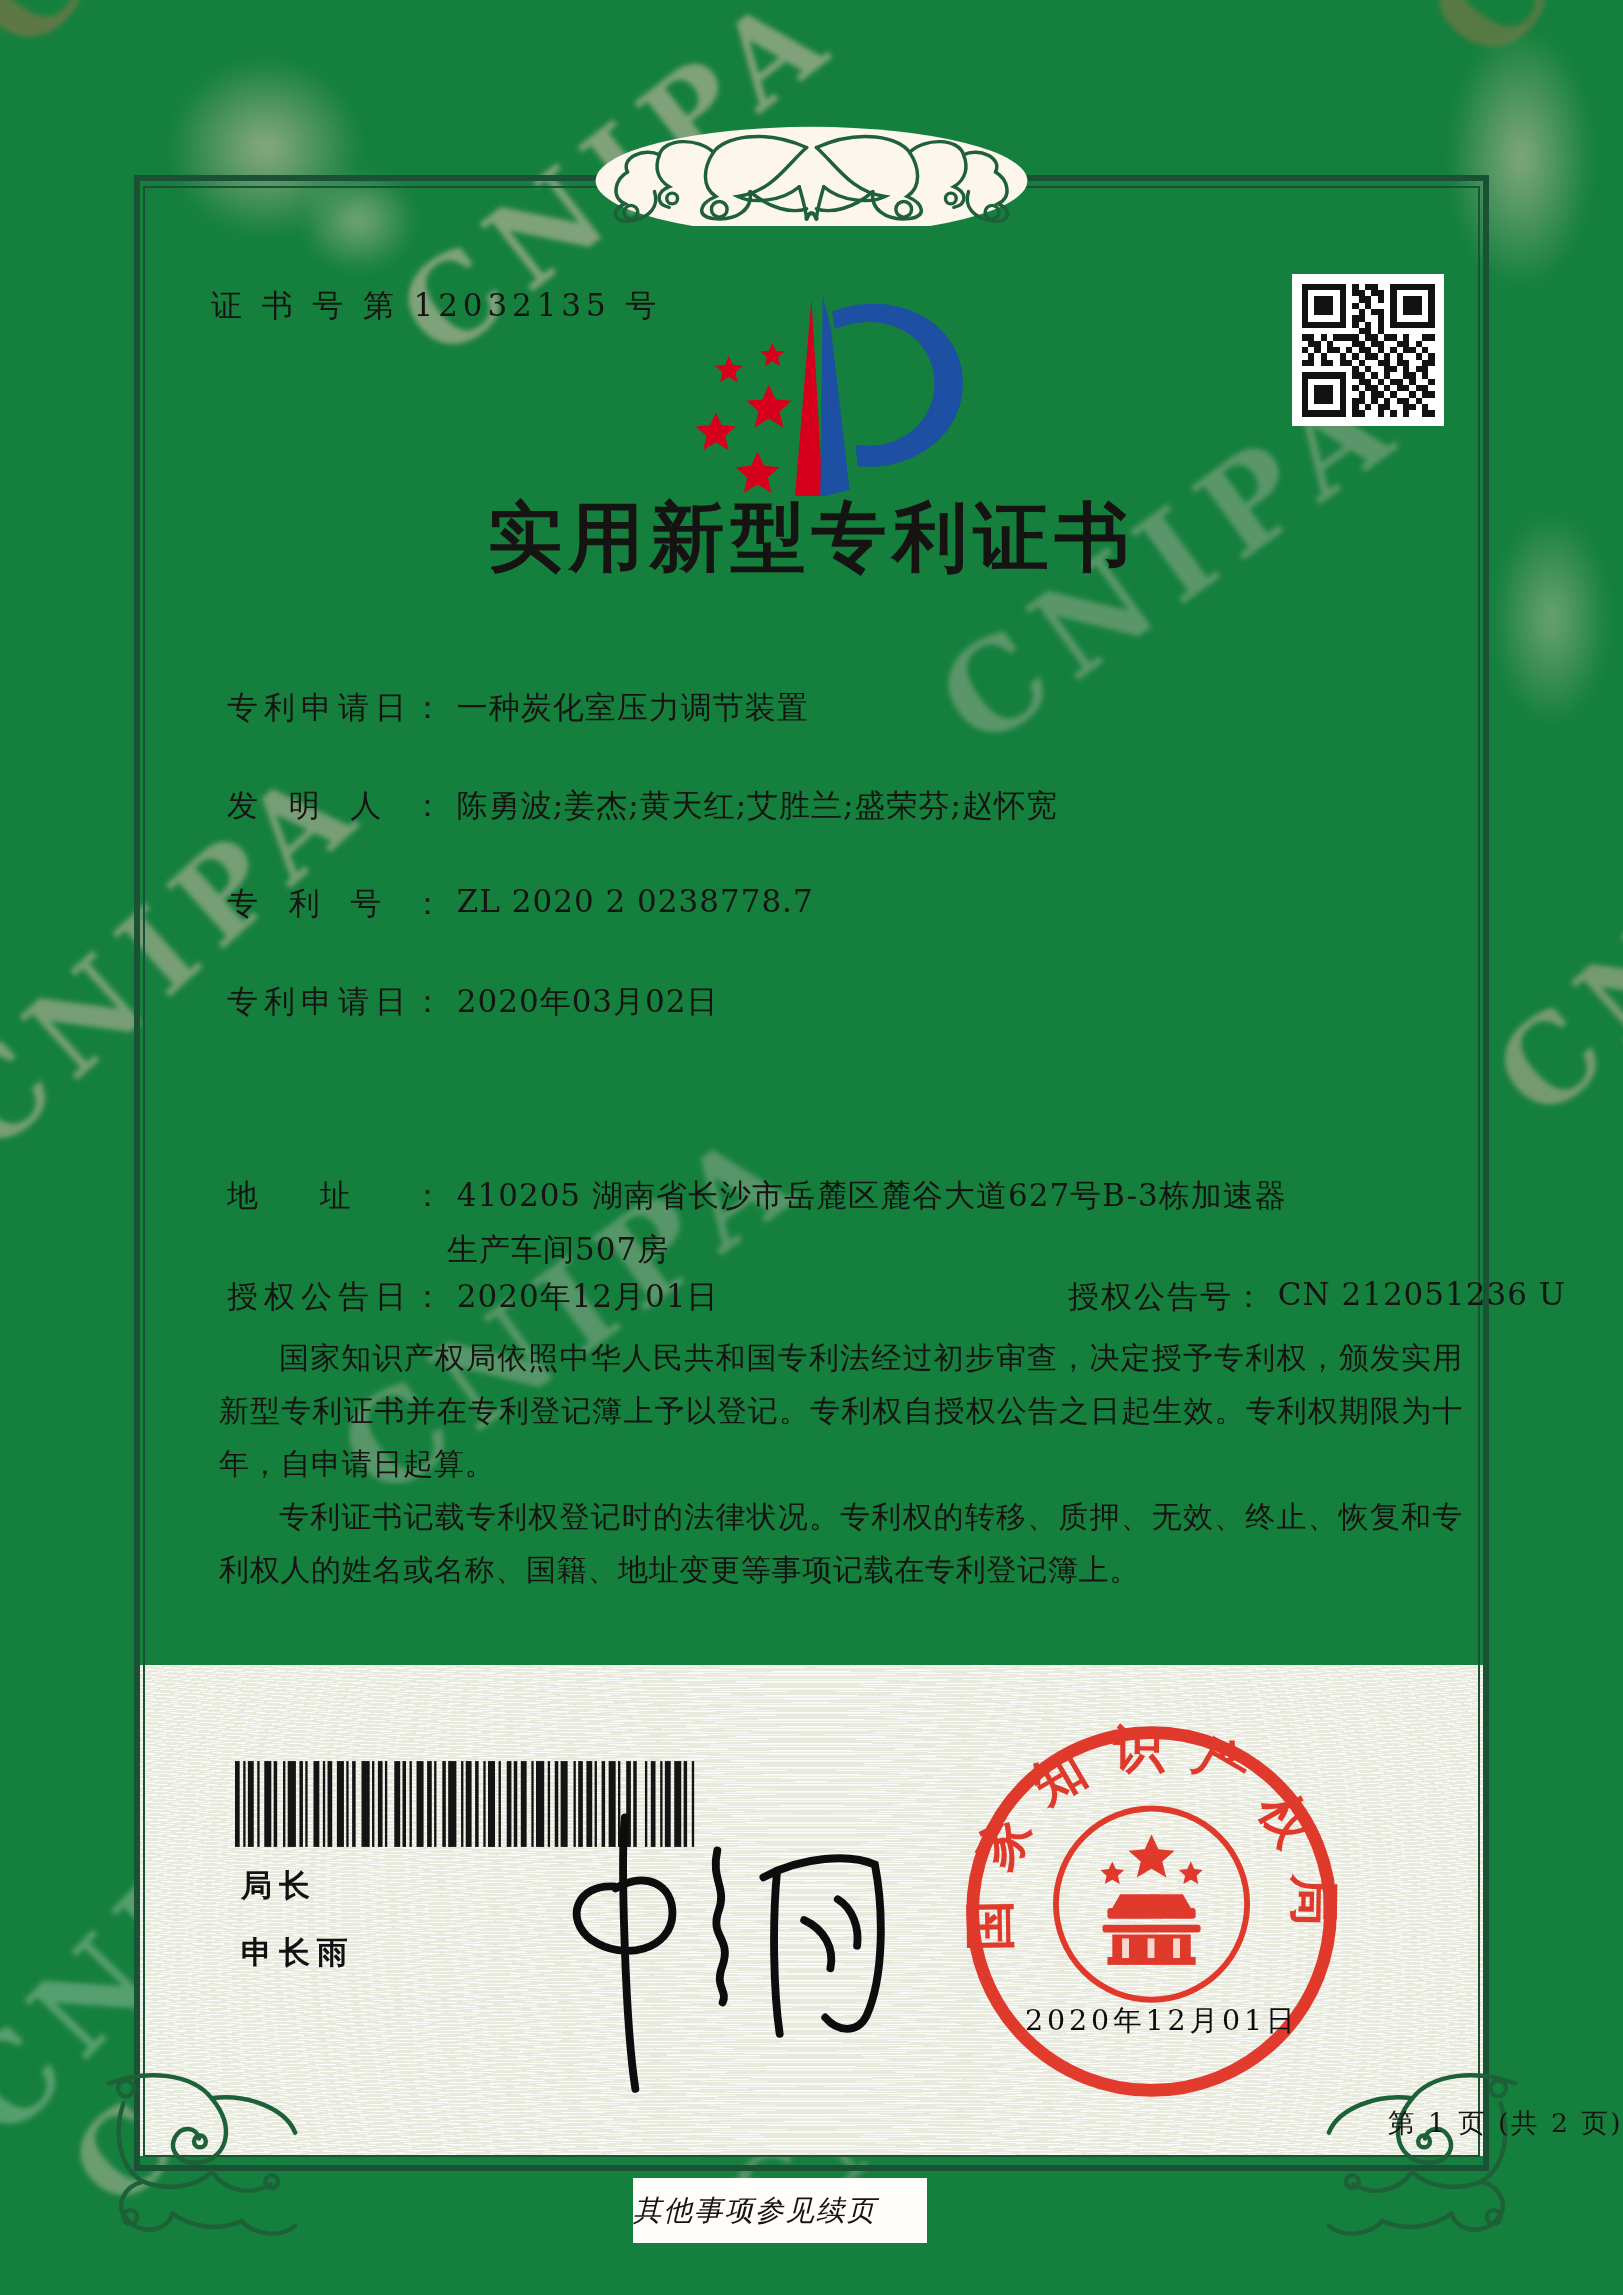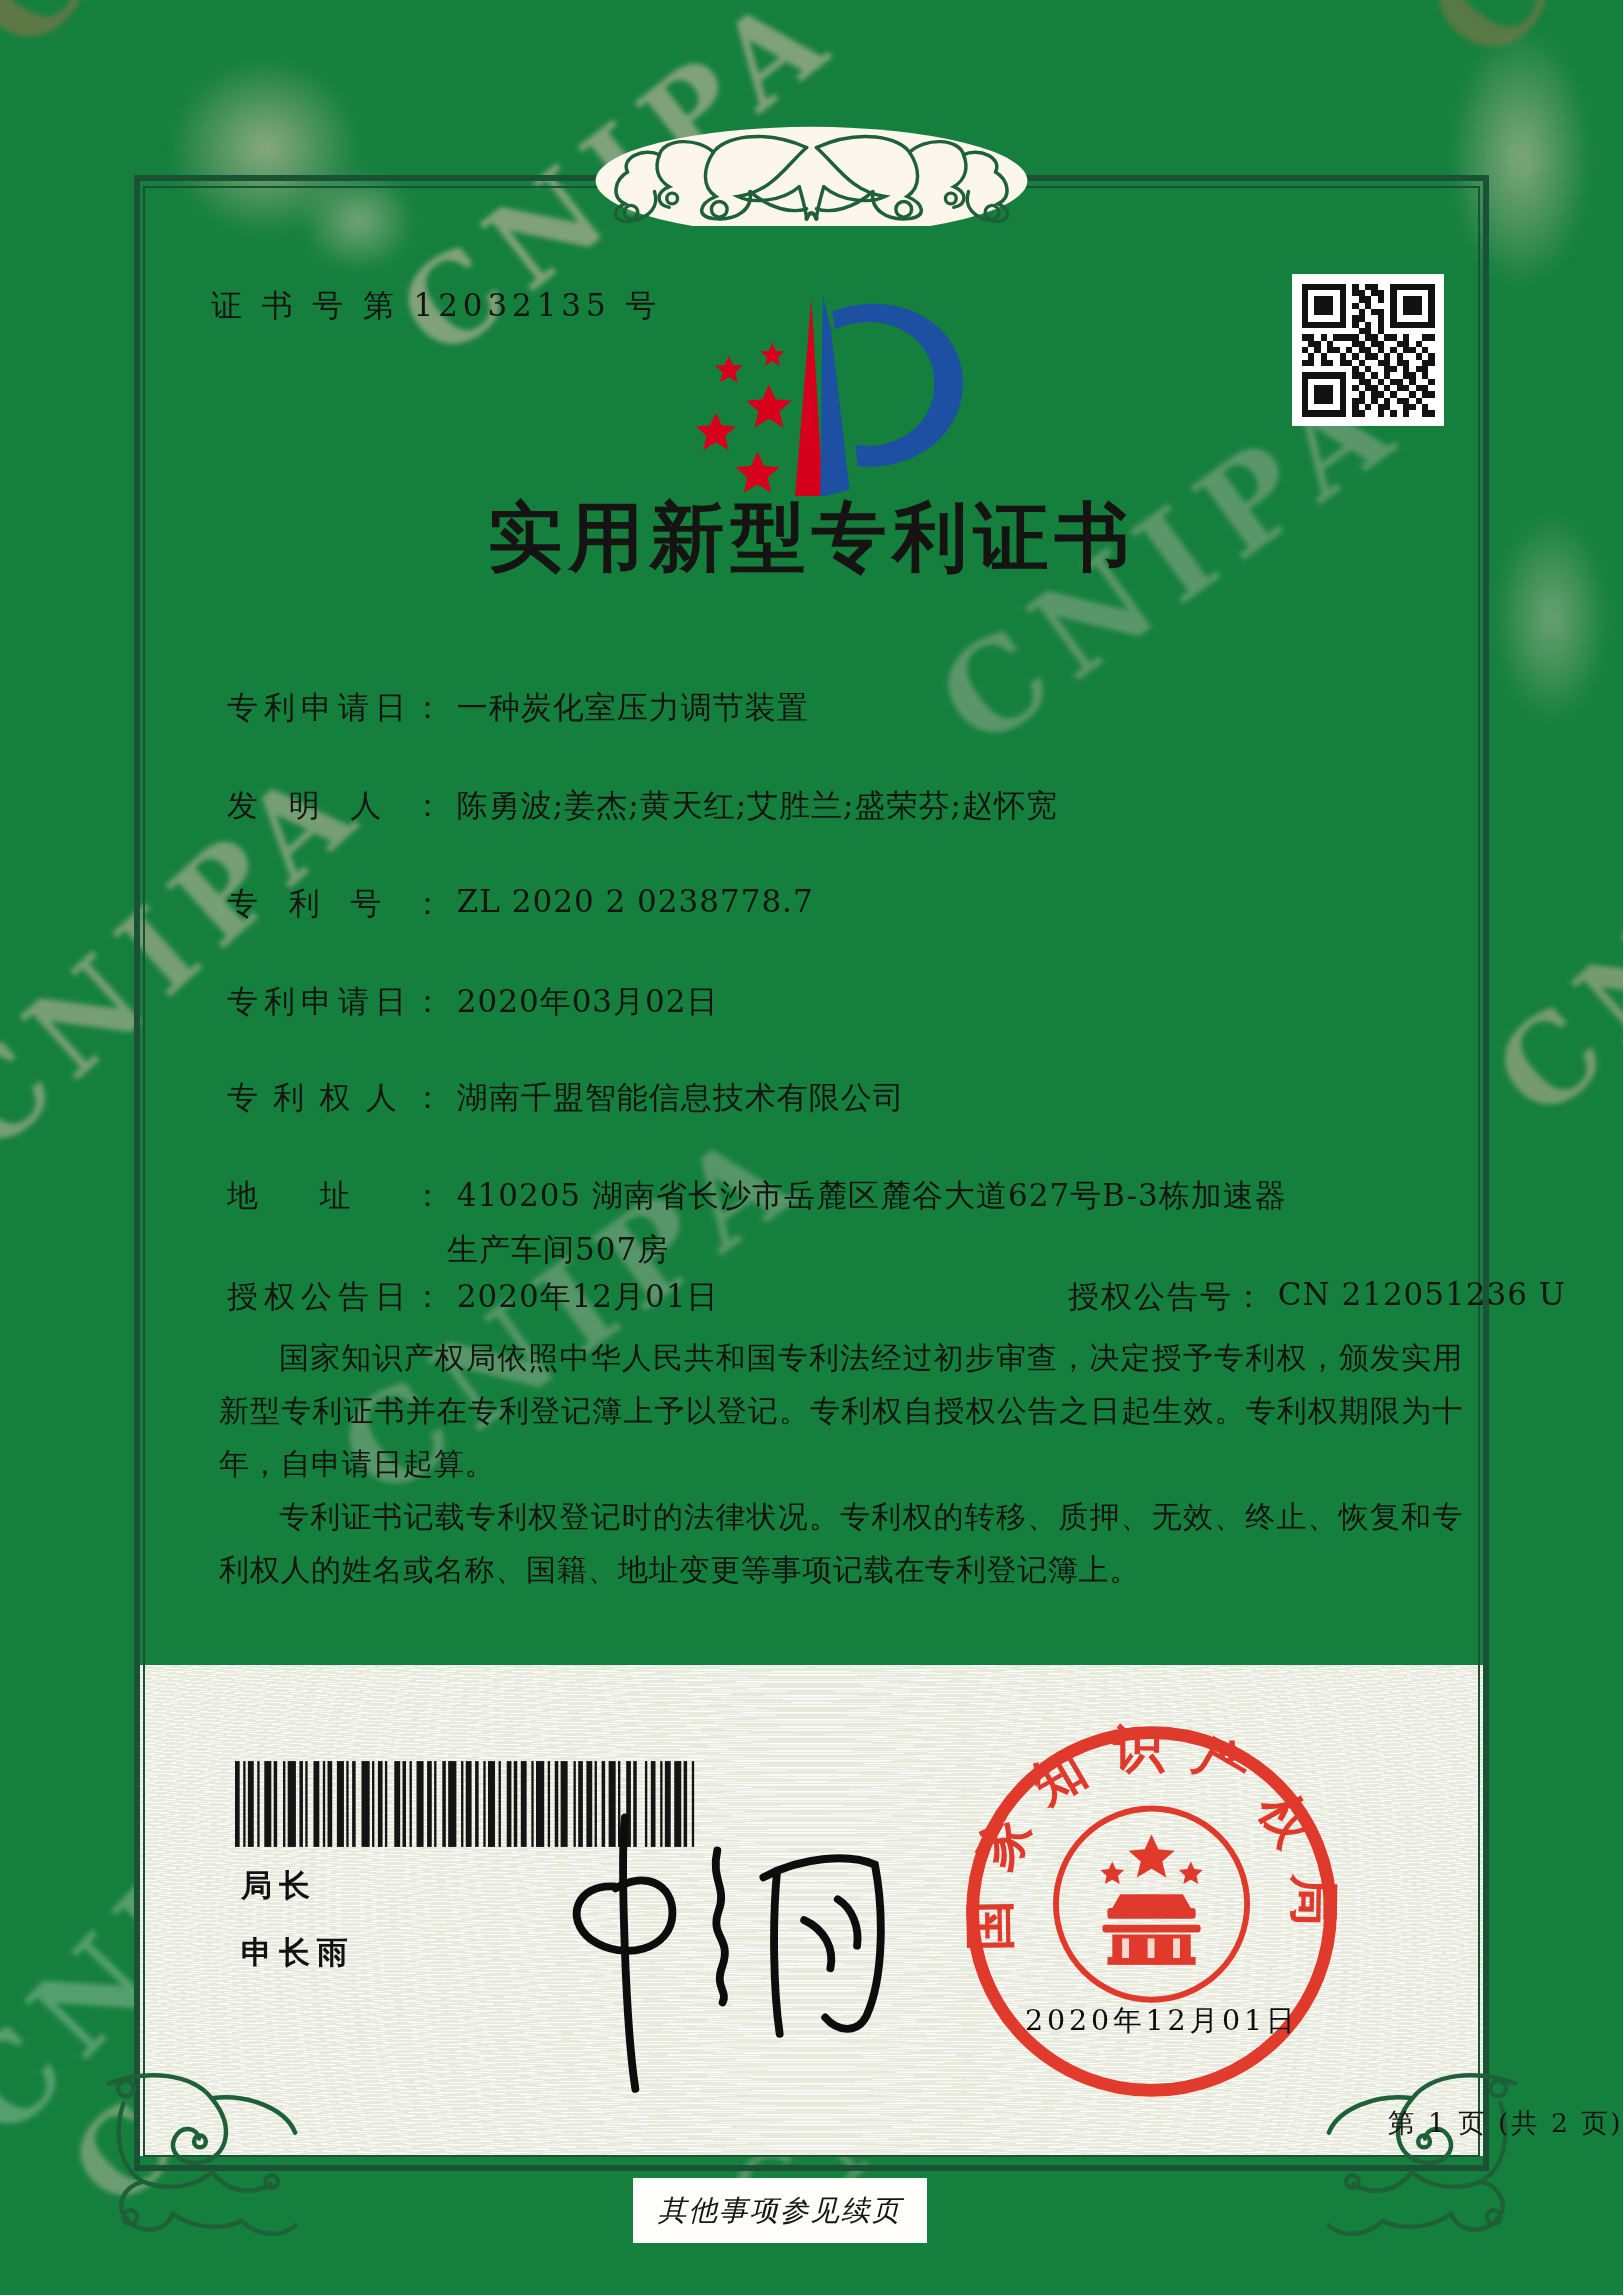--- a/index.html
+++ b/index.html
@@ -86,21 +86,21 @@
     font-size:28.5px;letter-spacing:3.9px;color:#0c0c0c;z-index:6;
   }
 
   .page-num{
     position:absolute;left:0;top:2105px;width:100%;text-align:right;
     font-size:26.5px;letter-spacing:2.5px;
   }
 
   .cont-box{
     position:absolute;left:633px;top:2178px;width:294px;height:65px;
-    background:#fffefb;display:flex;align-items:center;justify-content:center;
+    background:#fffefb;display:flex;align-items:center;justify-content:flex-start;
   }
   .cont-box span{font-size:28.5px;letter-spacing:2px;font-style:italic;}
 
   svg{display:block;}
   .abs{position:absolute;}
 </style>
 </head>
 <body>
 
 <div class="page">
@@ -459,24 +459,20 @@
     <span class="field-value">陈勇波;姜杰;黄天红;艾胜兰;盛荣芬;赵怀宽</span>
   </div>
   <div class="field-row" style="top:883px;">
     <span class="field-label">专利号：</span>
     <span class="field-value" style="font-family:'DejaVu Serif','Liberation Serif',serif;">ZL 2020 2 0238778.7</span>
   </div>
   <div class="field-row" style="top:981px;">
     <span class="field-label">专利申请日：</span>
     <span class="field-value">2020年03月02日</span>
   </div>
-  <div class="field-row" style="top:1077px;">
-    <span class="field-label">专利权人：</span>
-    <span class="field-value">湖南千盟智能信息技术有限公司</span>
-  </div>
   <div class="field-row" style="top:1175px;">
     <span class="field-label">地址：</span>
     <span class="field-value">410205 湖南省长沙市岳麓区麓谷大道627号B-3栋加速器</span>
   </div>
   <div class="addr-line2">生产车间507房</div>
 
   <div class="field-row" style="top:1276px;">
     <span class="field-label">授权公告日：</span>
     <span class="field-value">2020年12月01日</span>
     <span class="grant-right">

